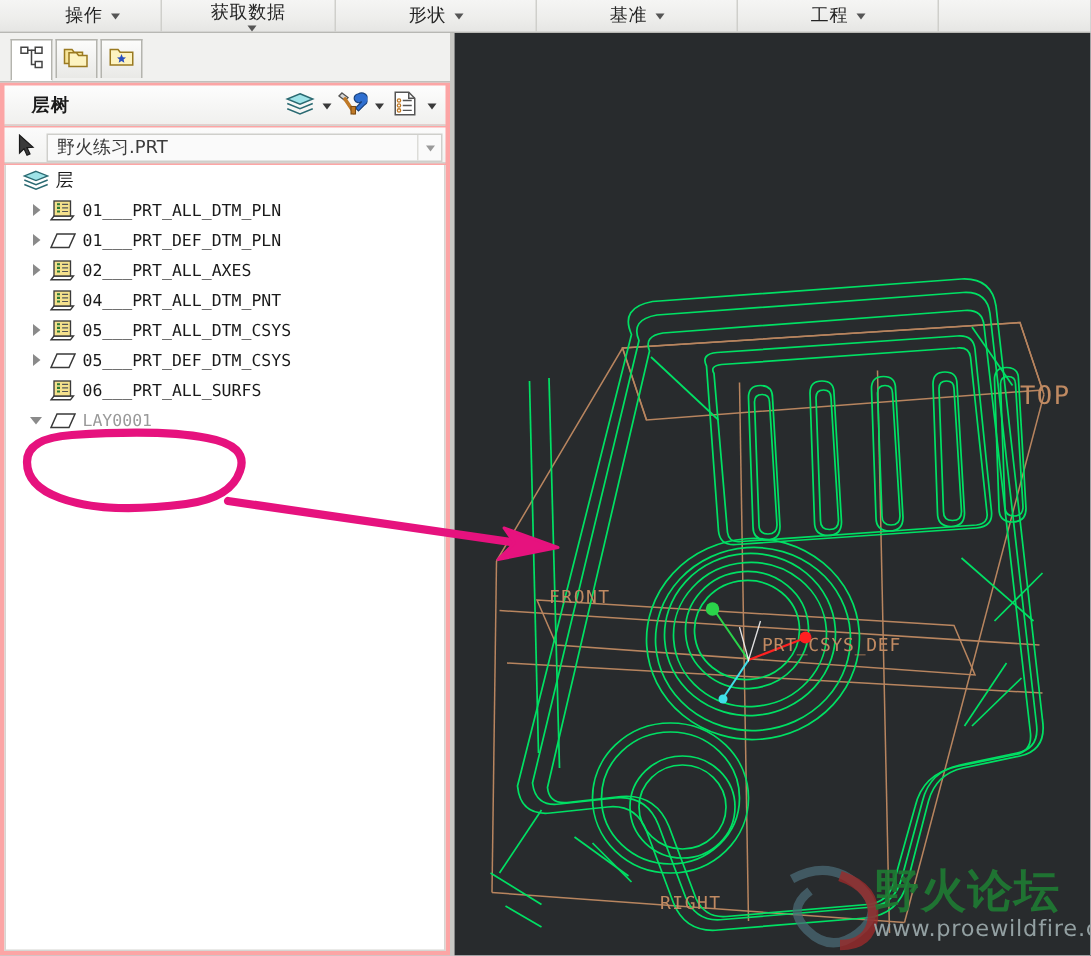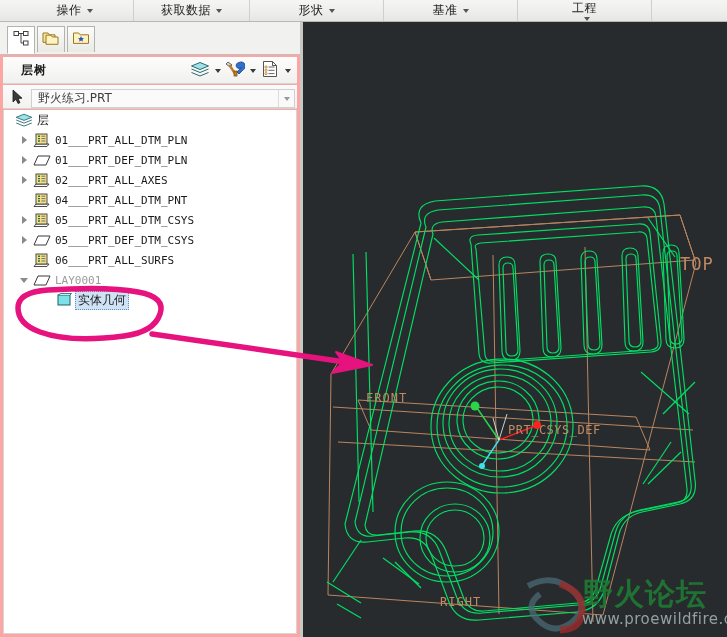--- a/index.html
+++ b/index.html
@@ -43,25 +43,25 @@
     letter-spacing: 0.5px;
   }
   .ribbon-group .caret {
     margin-left: 5px;
     width: 0; height: 0;
     border-left: 3.5px solid transparent;
     border-right: 3.5px solid transparent;
     border-top: 4px solid #555;
     display: inline-block;
   }
-  .g0 { width: 134px; padding-left: 16px; }
-  .g1 { width: 116px; }
+  .g0 { width: 108px; padding-left: 16px; }
+  .g1 { width: 116px; flex-direction: column; }
   .g2 { width: 134px; }
   .g3 { width: 134px; }
-  .g4 { width: 134px; flex-direction: column; }
+  .g4 { width: 134px; }
   .g5 { flex: 1 1 auto; border-right: none; }
 
   
   .left-panel {
     position: absolute;
     left: 0; top: 22px;
     width: 300px; height: 615px;
     background: #fca5a5;
     box-sizing: border-box;
   }
@@ -524,30 +524,20 @@
           <span class="twisty">
             <i class="tri-down"></i>
           </span>
           <span class="tree-icon">
             <svg width="18" height="13" viewBox="0 0 18 13">
               <path d="M5 2 L17 2 L13 11 L1 11 Z" fill="#ffffff" stroke="#3a3a3a" stroke-width="1"></path>
             </svg>
           </span>
           <span class="tree-label dim">LAY0001</span>
         </div>
-        <div class="tree-row indent-2">
-          <span class="twisty"></span>
-          <span class="tree-icon">
-            <svg width="15" height="14" viewBox="0 0 15 14">
-              <rect x="1" y="2" width="12" height="10" fill="#7ee0e8" stroke="#1d5f68" stroke-width="1"></rect>
-              <path d="M1 2 L4 0.5 L14.5 0.5 L13 2" fill="#bff0f4" stroke="#1d5f68" stroke-width="0.8"></path>
-            </svg>
-          </span>
-          <span class="tree-label cjk selected">实体几何</span>
-        </div>
       </div>
   </div>
 </div>
 
 <div class="vp-divider"></div>
 
 <div class="viewport">
   <svg width="424" height="615" viewBox="0 0 424 615">
 
     <g stroke="#c08a62" stroke-width="1" fill="none" opacity="0.95">

